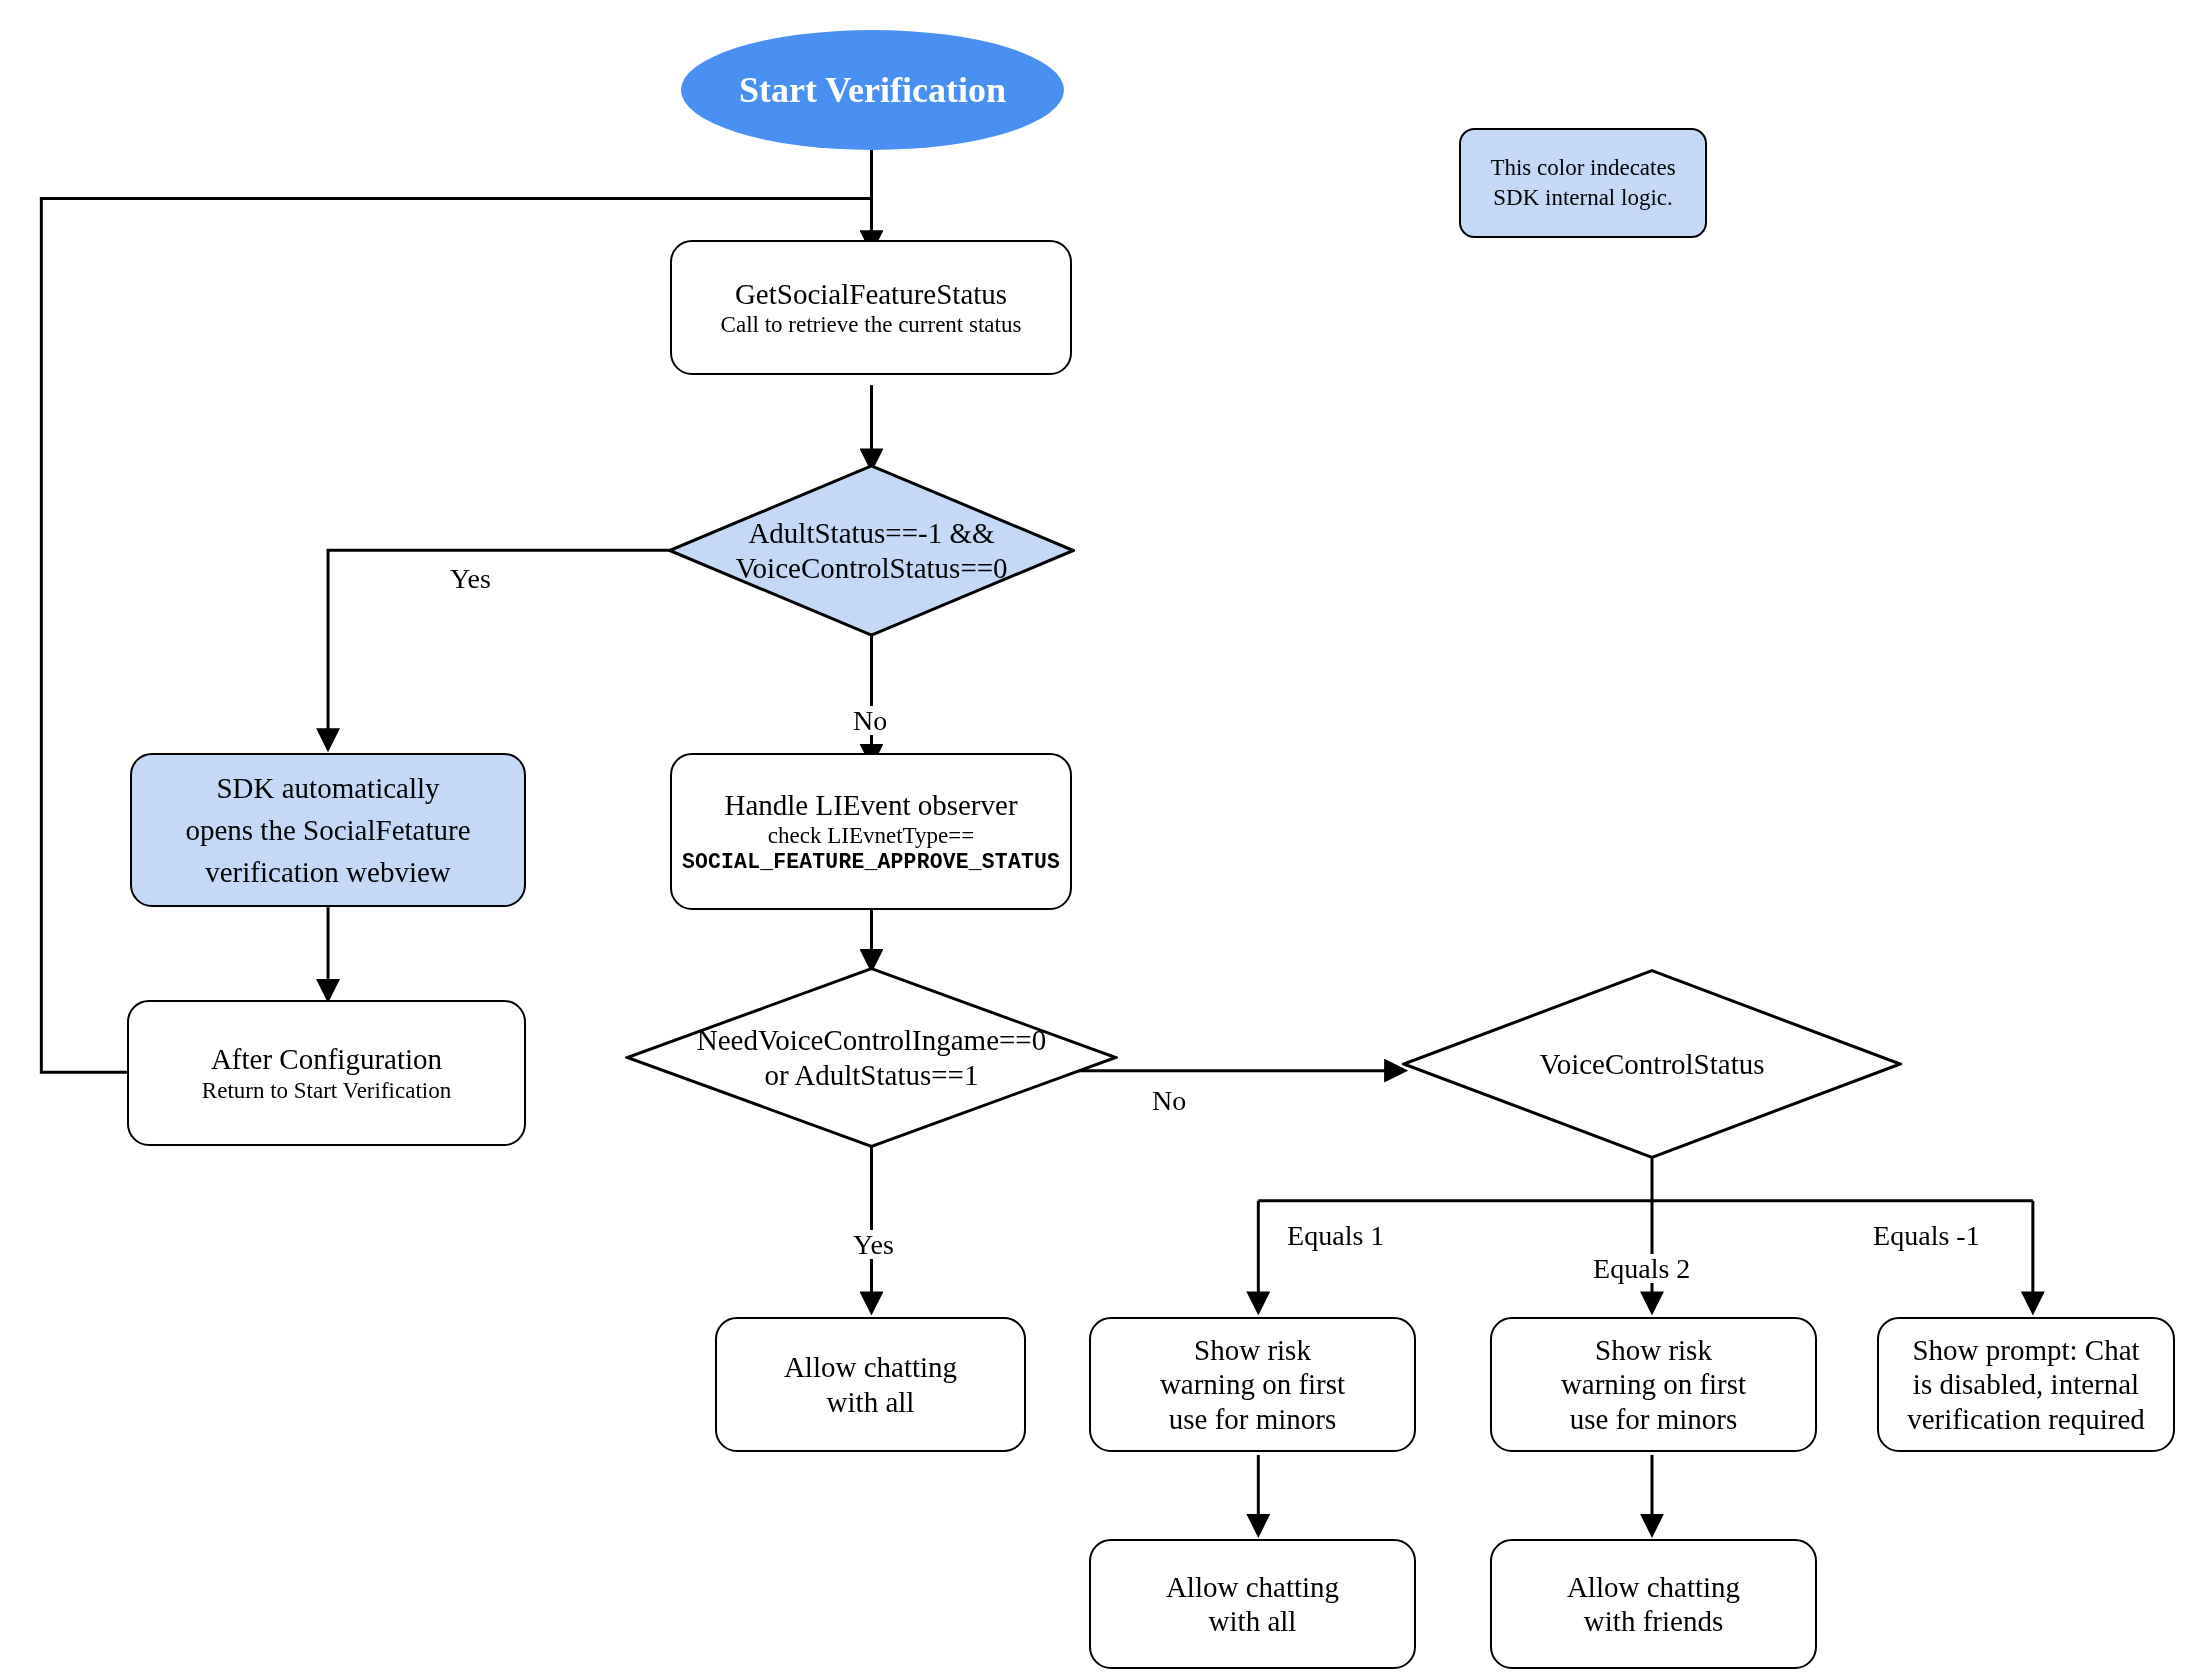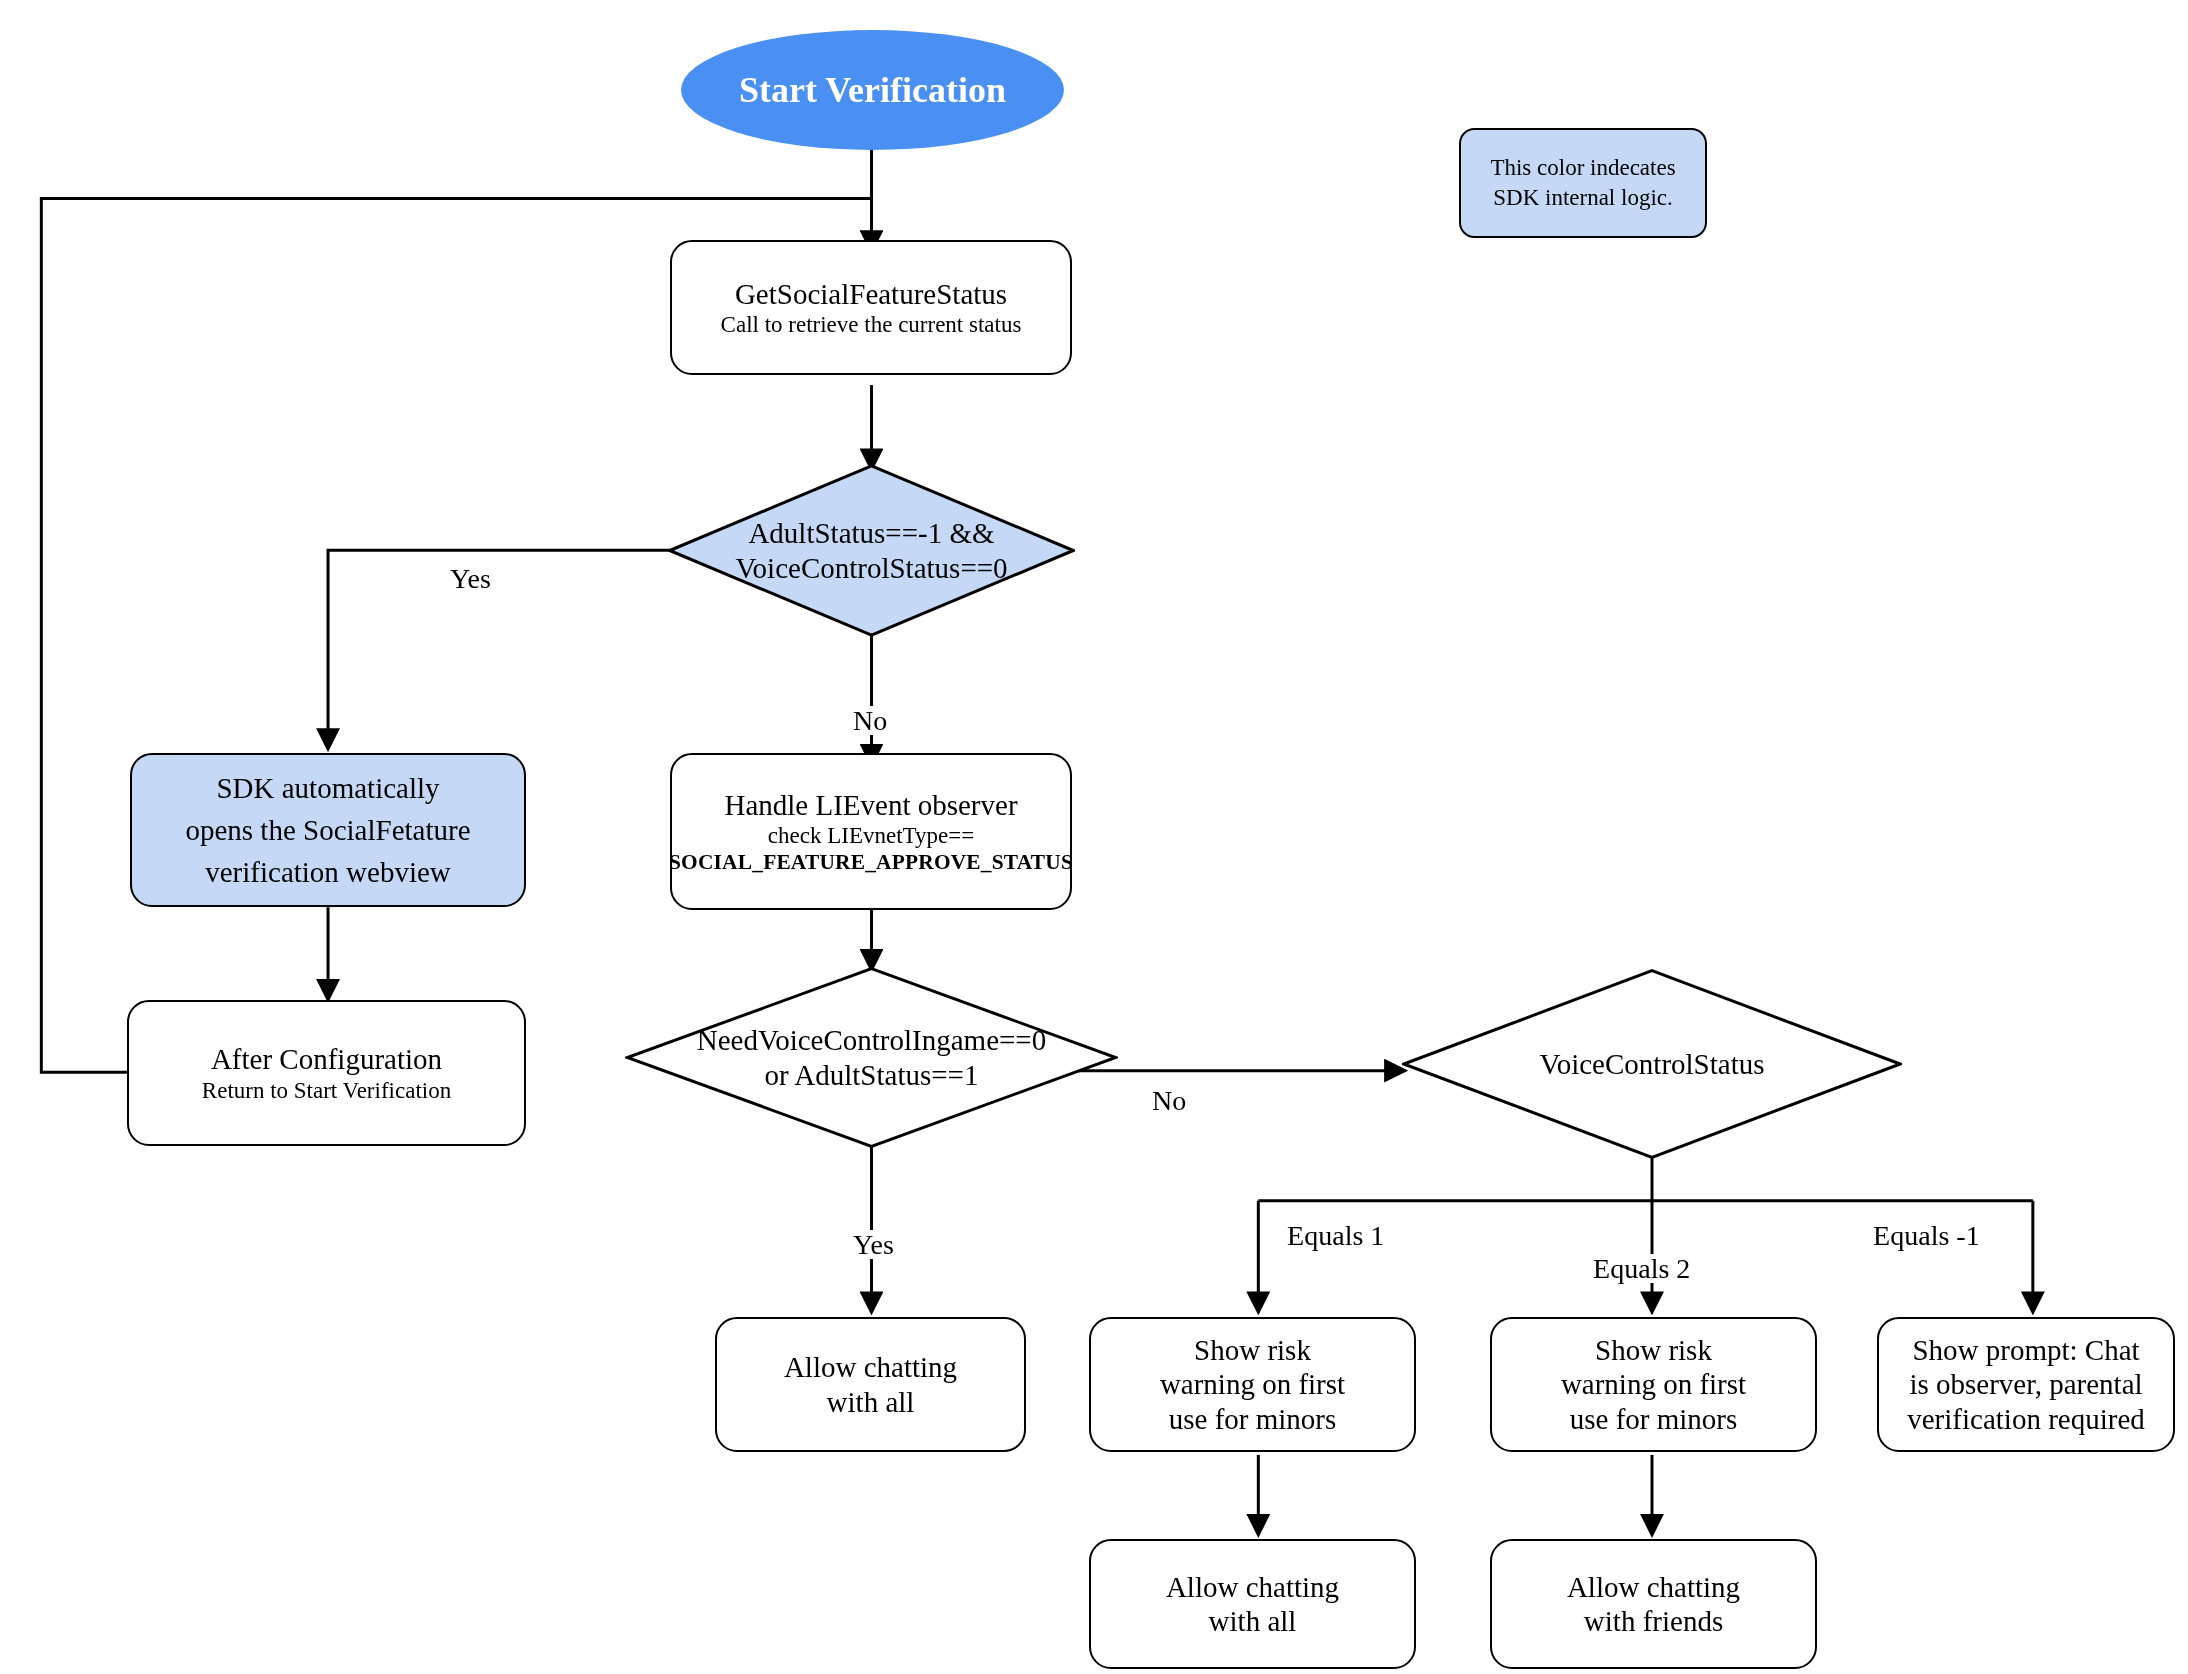--- a/index.html
+++ b/index.html
@@ -43,20 +43,21 @@
     background: #c5d9f7;
     gap: 8px;
   }
   .proc .sub {
     font-size: 23px;
   }
   .proc .strong {
     font-size: 21.4px;
     font-weight: bold;
     letter-spacing: 0.2px;
+    font-family: Liberation Mono, monospace;
   }
   .ellipse {
     border-radius: 50%;
     background: #4a90f2;
     color: #ffffff;
     font-weight: bold;
     font-size: 36px;
     border: none;
   }
   .diamond-wrap {
@@ -241,21 +242,21 @@
   </div>
 
   <div class="node proc" style="left:1490px; top:1317px; width:327px; height:135px;">
     <span>Show risk</span>
     <span>warning on first</span>
     <span>use for minors</span>
   </div>
 
   <div class="node proc" style="left:1877px; top:1317px; width:298px; height:135px;">
     <span>Show prompt: Chat</span>
-    <span>is observer, parental</span>
+    <span>is disabled, internal</span>
     <span>verification required</span>
   </div>
 
   <div class="node proc" style="left:1089px; top:1539px; width:327px; height:130px;">
     <span>Allow chatting</span>
     <span>with all</span>
   </div>
 
   <div class="node proc" style="left:1490px; top:1539px; width:327px; height:130px;">
     <span>Allow chatting</span>

